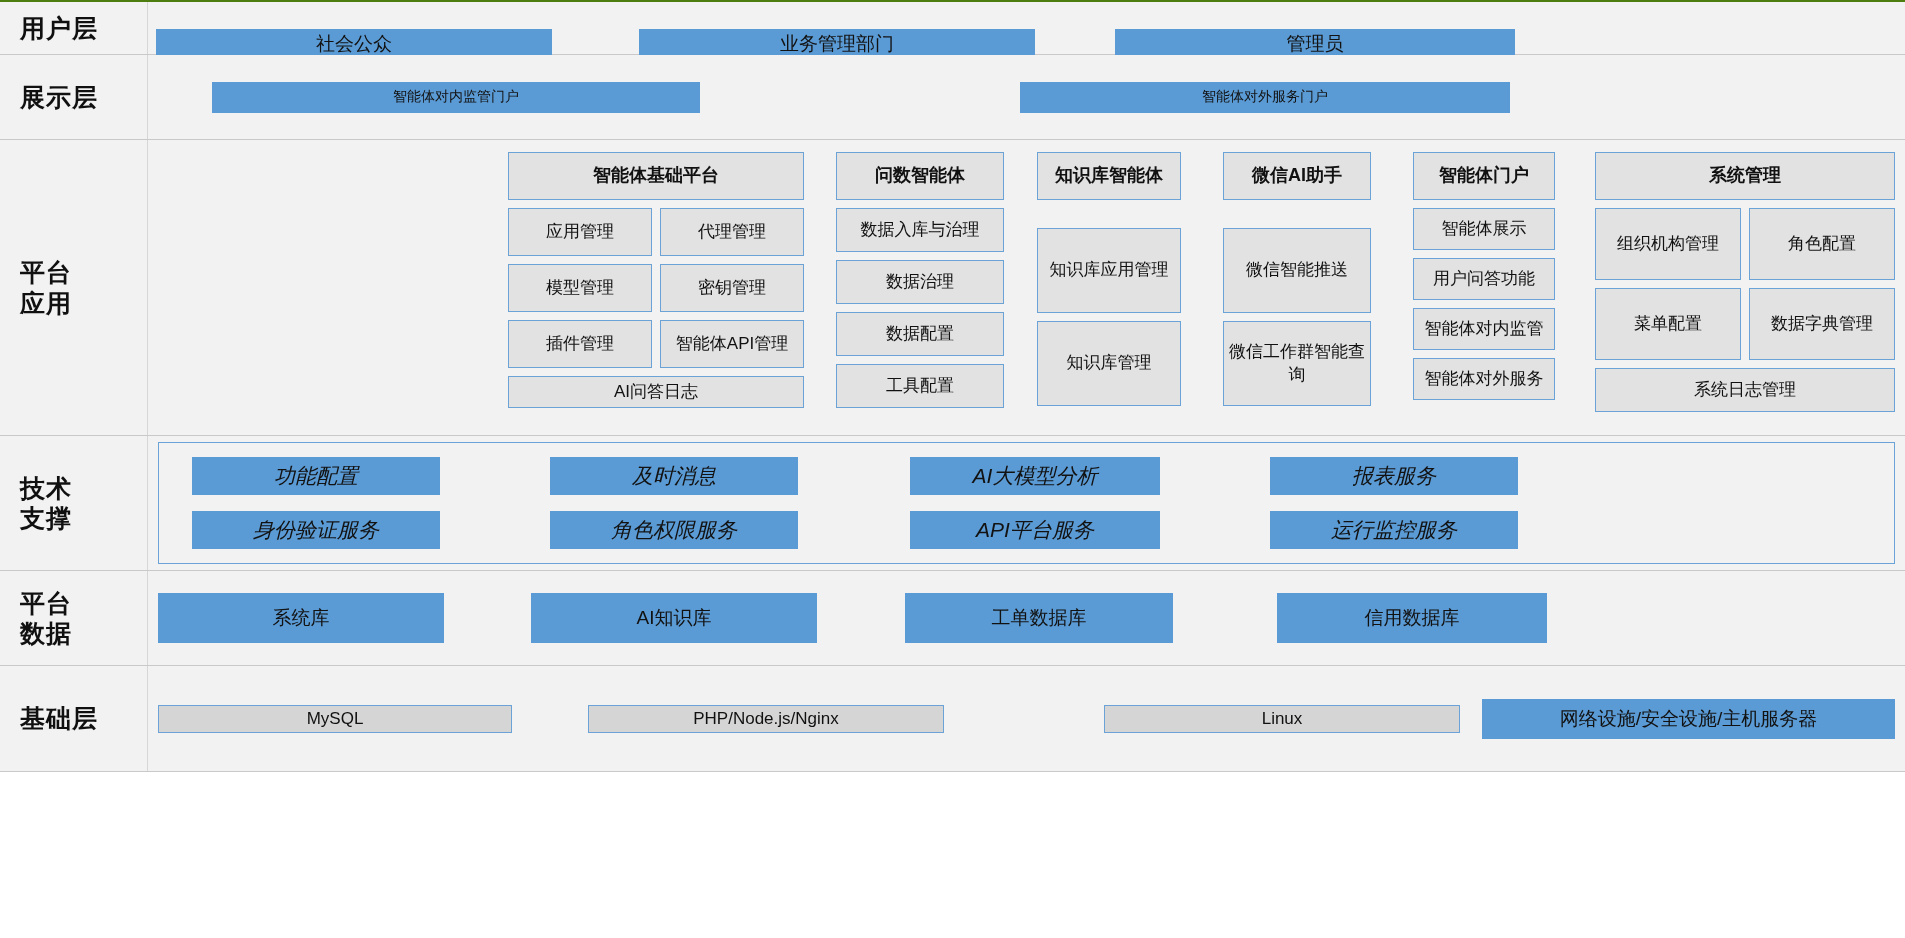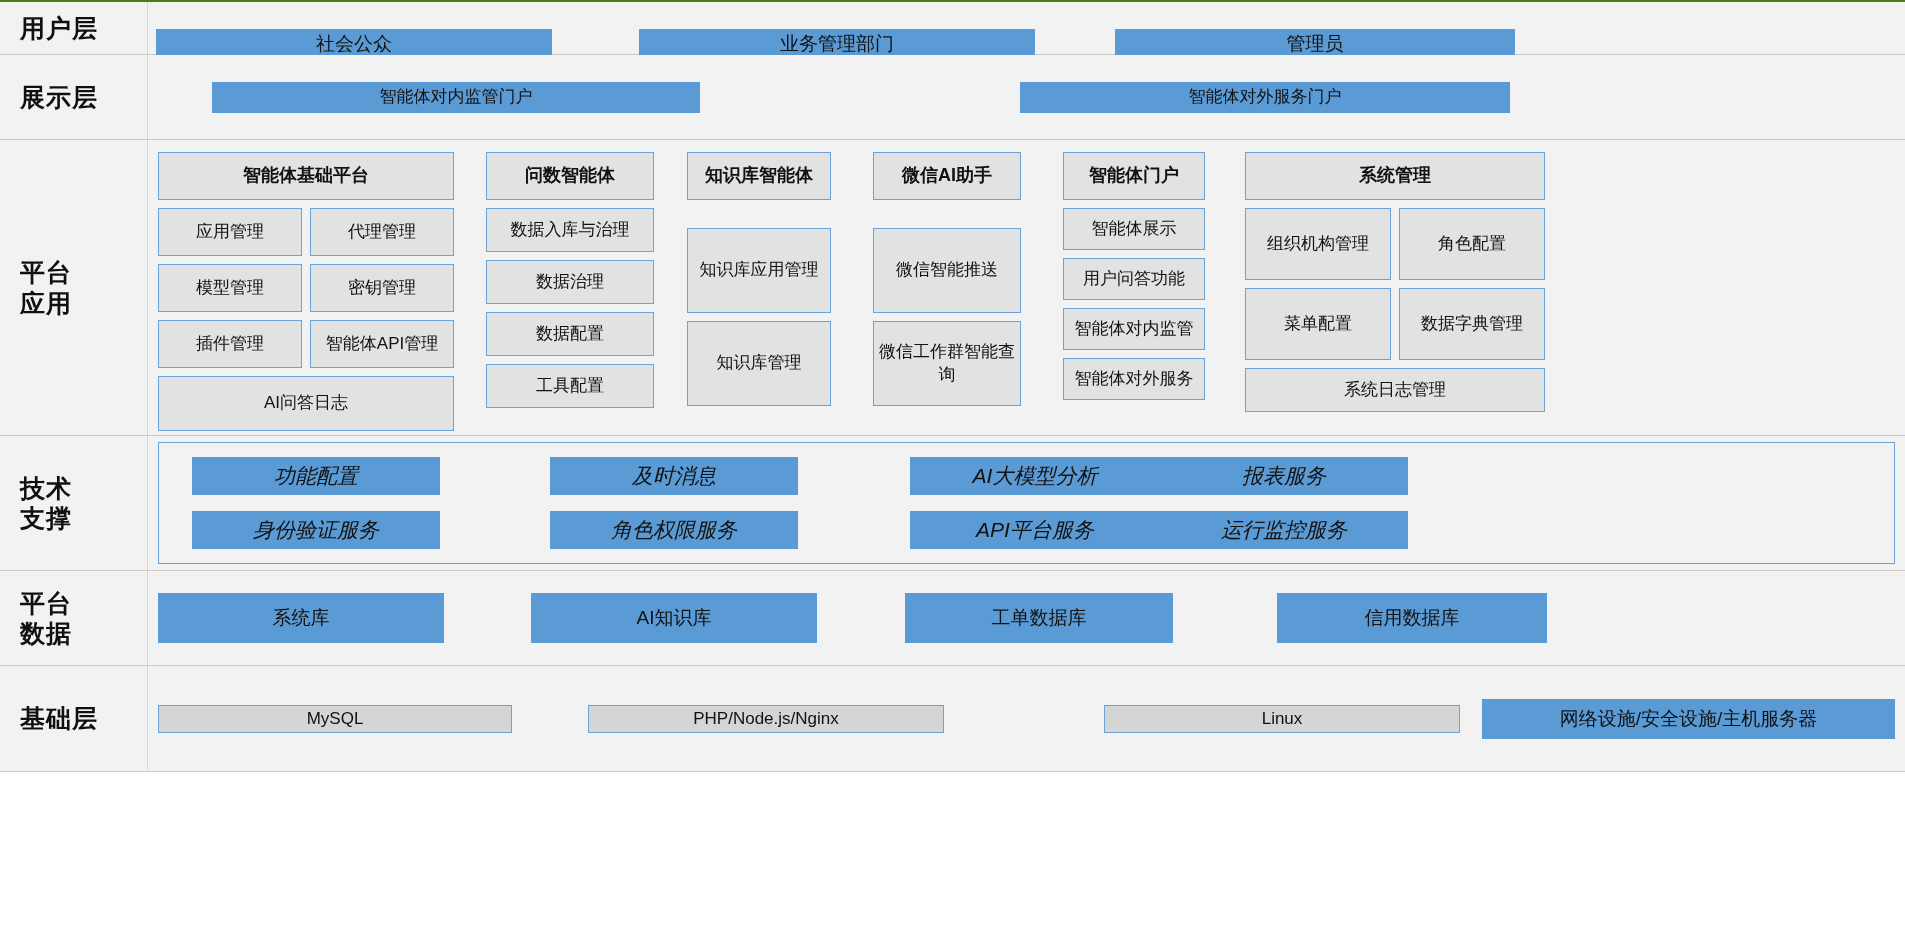--- a/index.html
+++ b/index.html
@@ -74,40 +74,40 @@
   .user-row{display:flex;width:100%;align-items:center;}
   .user-row .blue-box{height:30px;font-size:19px;}
   .u1{width:396px;margin-left:0px;}
   .u2{width:396px;margin-left:87px;}
   .u3{width:400px;margin-left:80px;}
 
   
   .pres-layer{height:85px;}
   .pres-layer .layer-body{padding:0 8px;}
   .pres-row{display:flex;width:100%;align-items:center;}
-  .pres-row .blue-box{height:31px;font-size:17px;}
+  .pres-row .blue-box{height:31px;font-size:14px;}
   .p1{width:488px;margin-left:56px;}
   .p2{width:490px;margin-left:320px;}
 
   
   .app-layer{height:296px;}
   .app-layer .layer-label{align-items:center;}
   .app-layer .layer-body{align-items:flex-start;padding:12px 10px 0 10px;gap:0;}
-  .app-cols{display:flex;width:100%;align-items:flex-start;}
+  .app-cols{display:flex;width:100%;align-items:flex-start;justify-content:flex-end;}
   .app-col{display:flex;flex-direction:column;gap:8px;}
   .app-col .grey-box.head{height:48px;}
   .col-a{width:296px;margin-left:0px;}
   .col-b{width:168px;margin-left:32px;}
   .col-c{width:144px;margin-left:33px;}
   .col-d{width:148px;margin-left:42px;}
   .col-e{width:142px;margin-left:42px;}
   .col-f{width:300px;margin-left:40px;}
   .pair-row{display:flex;gap:8px;}
   .pair-row .grey-box{flex:1;height:48px;}
-  .col-a .full{height:55px;}
+  .col-a .full{height:32px;}
   .col-b .grey-box:not(.head){height:44px;}
   .col-c .tall{height:85px;}
   .col-d .tall{height:85px;}
   .col-e .grey-box:not(.head){height:42px;}
   .col-f .pair-row .grey-box{height:72px;}
   .col-f .full{height:44px;}
   .col-c .gap{height:12px;}
   .col-d .gap{height:12px;}
 
   
@@ -116,21 +116,21 @@
   .tech-frame{
     flex:1;border:1.5px solid #6ba3d6;background:#f2f2f2;
     padding:14px 0;box-sizing:border-box;
     display:flex;flex-direction:column;gap:16px;font-style:italic;
   }
   .tech-row{display:flex;width:100%;}
   .tech-row .blue-box{height:38px;font-size:21px;}
   .t-c1{width:248px;margin-left:33px;}
   .t-c2{width:248px;margin-left:110px;}
   .t-c3{width:250px;margin-left:112px;}
-  .t-c4{width:248px;}
+  .t-c4{width:248px;margin-left:110px;}
 
   
   .data-layer{height:95px;}
   .data-layer .layer-body{padding:0 10px;}
   .data-row{display:flex;width:100%;align-items:center;}
   .data-row .blue-box{height:50px;font-size:19px;}
   .d1{width:286px;margin-left:0px;}
   .d2{width:286px;margin-left:87px;}
   .d3{width:268px;margin-left:88px;}
   .d4{width:270px;margin-left:104px;}

